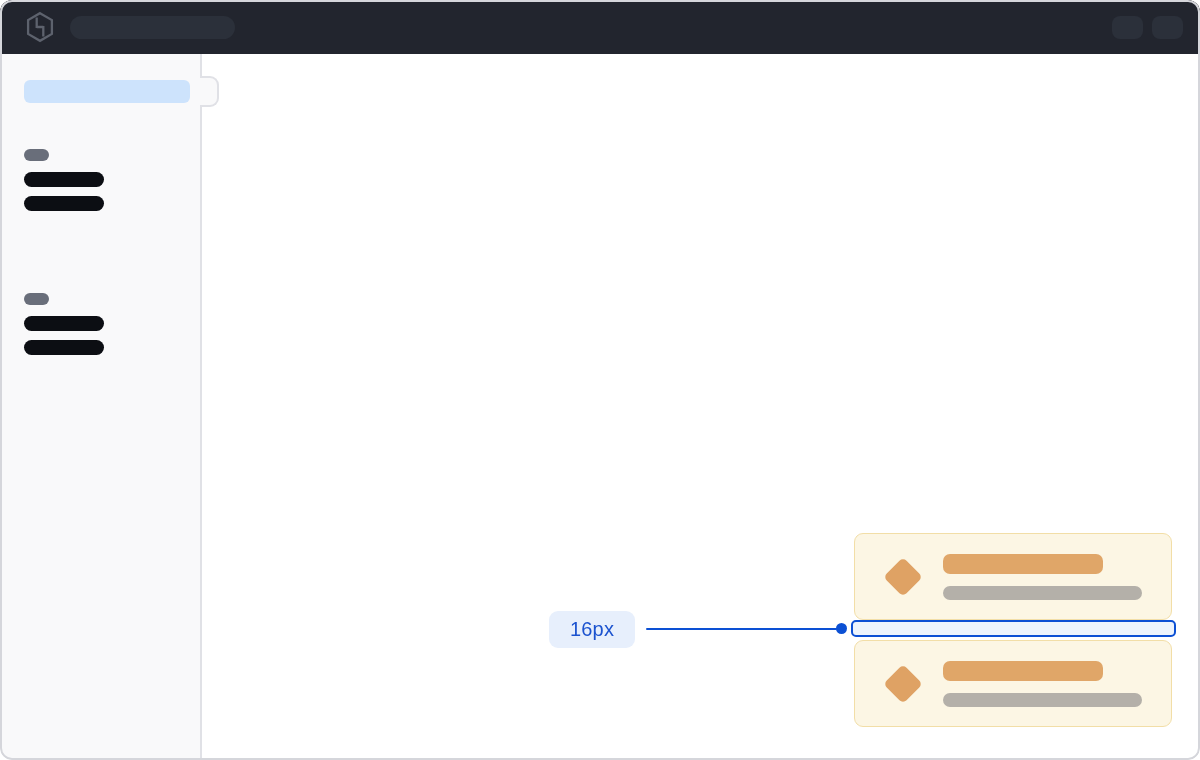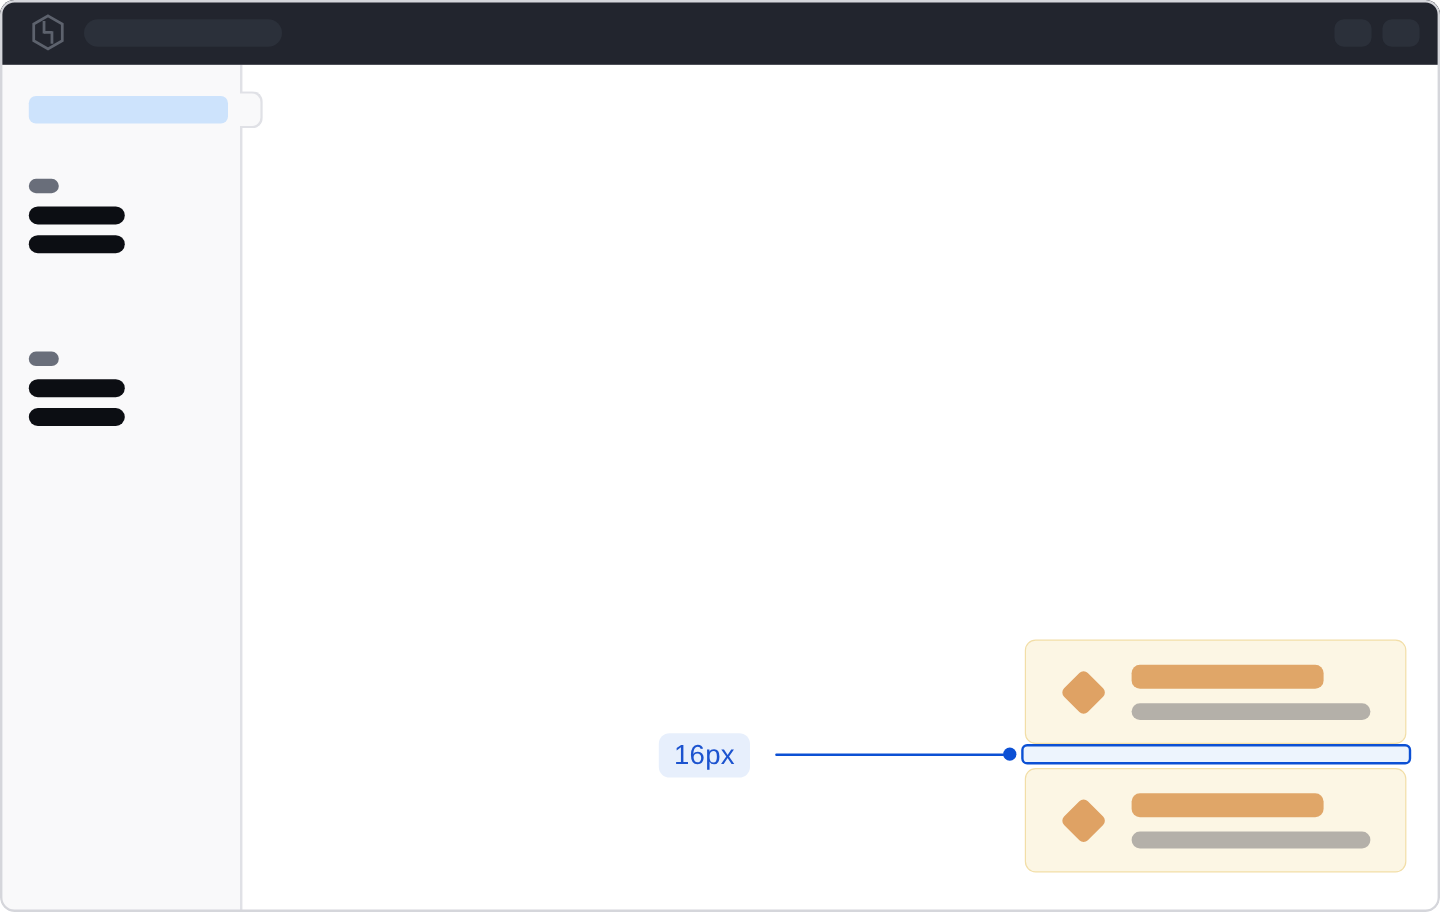--- a/index.html
+++ b/index.html
@@ -94,23 +94,23 @@
   }
   .m-line{
     position:absolute; left:646px; top:627.5px; width:191px; height:2.5px;
     background:var(--accent-blue); border-radius:2px; z-index:10;
   }
   .m-dot{
     position:absolute; left:836px; top:623px; width:11px; height:11px;
     background:var(--accent-blue); border-radius:50%; z-index:10;
   }
   .m-label{
-    position:absolute; left:549px; top:611px; width:76px; height:37px;
+    position:absolute; left:549px; top:611px; width:86px; height:37px;
     background:var(--label-bg); border-radius:9px; color:var(--label-text);
-    font-size:23px; font-weight:500; display:flex; align-items:center;
+    font-size:20px; font-weight:500; display:flex; align-items:center;
     justify-content:center; z-index:10; letter-spacing:0.2px;
   }
 </style>
 </head>
 <body>
 
 <div class="window">
 
   <div class="header">
     <svg class="logo" viewBox="0 0 32 32" aria-hidden="true">

